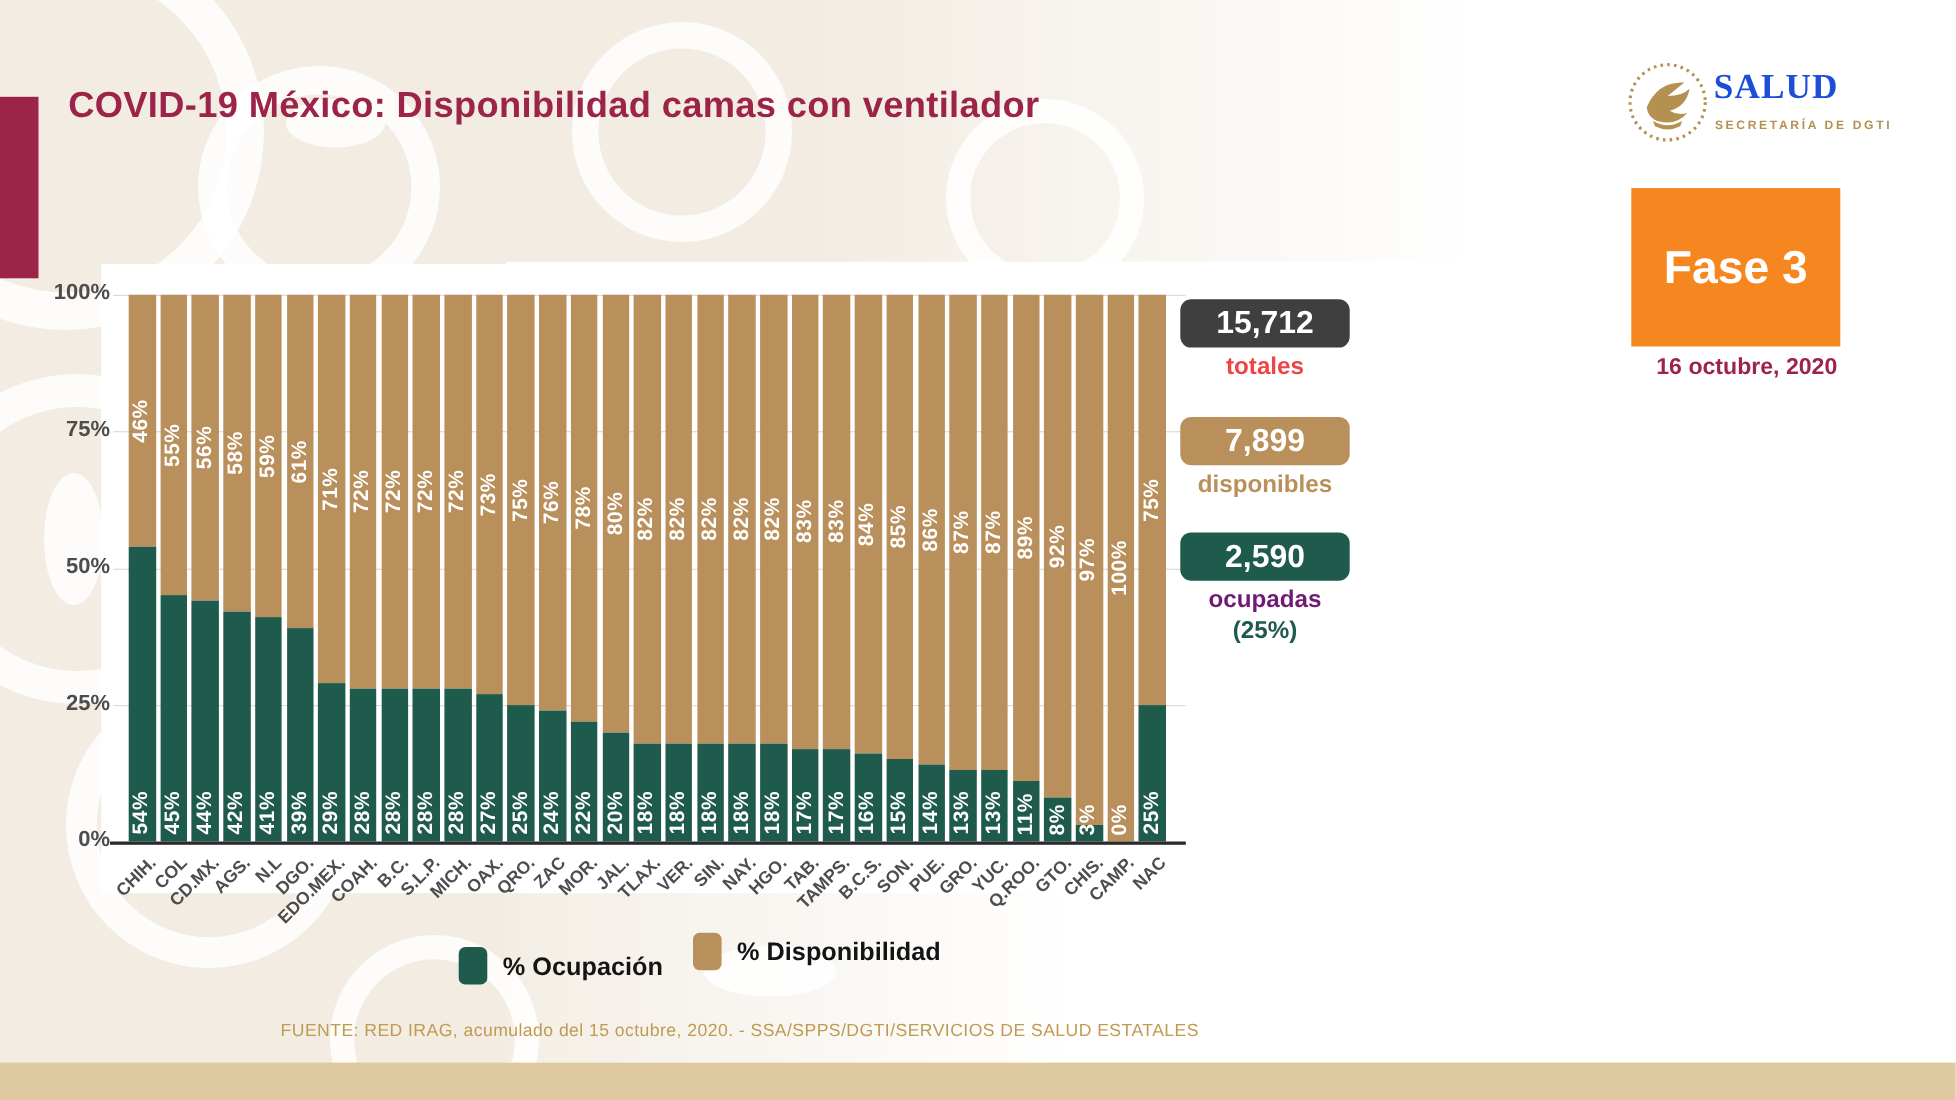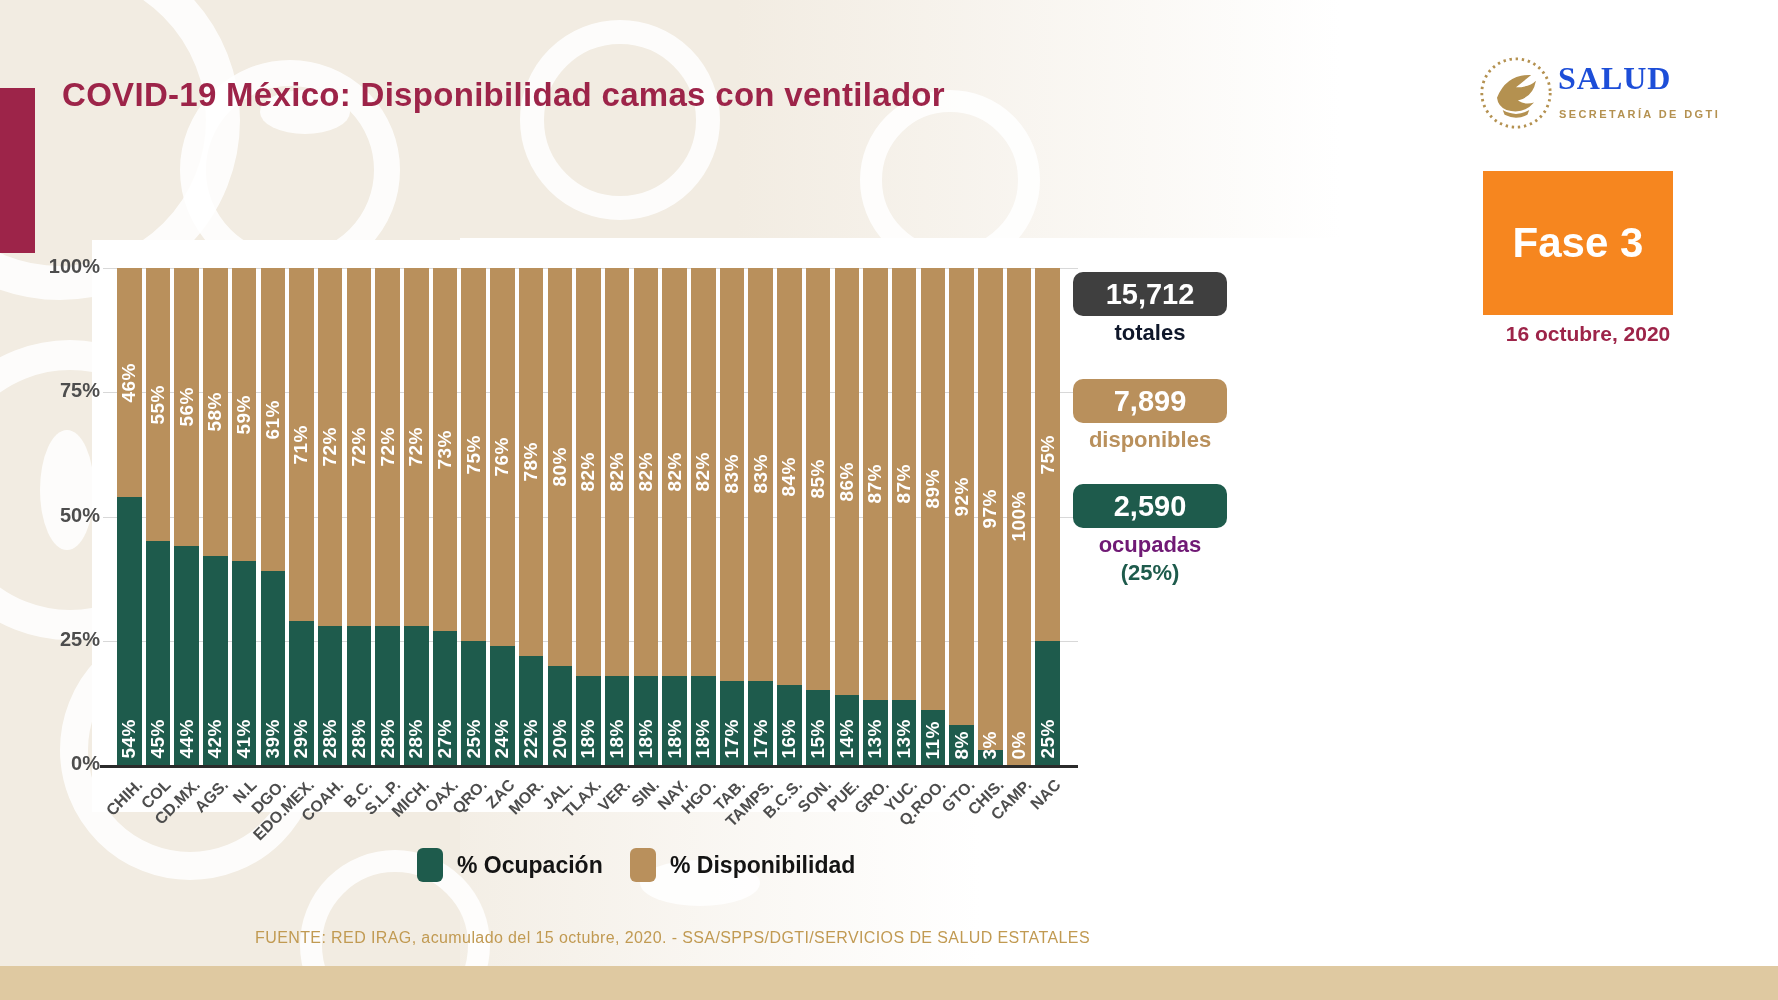--- a/index.html
+++ b/index.html
@@ -35,21 +35,21 @@
   .fase-text { color:#ffffff; font-size:42px; font-weight:bold; }
   .date-text { position:absolute; left:1463px; top:322px; width:250px; text-align:center; color:#9d2449;
                font-size:21px; font-weight:bold; z-index:3; }
 
   
   .stat-box   { position:absolute; left:1073px; width:154px; height:44px; border-radius:10px;
                 display:flex; align-items:center; justify-content:center; z-index:4; }
   .stat-box span { color:#fff; font-size:29px; font-weight:bold; }
   .stat-label { position:absolute; left:1073px; width:154px; text-align:center; font-size:22px; font-weight:bold; z-index:4; }
   .box-totales      { top:272px; background:#3f3f3f; }
-  .lbl-totales      { top:320px; color:#0f172a; }
+  .lbl-totales      { top:320px; color:#ef4444; }
   .box-disponibles  { top:379px; background:#b9905c; }
   .lbl-disponibles  { top:427px; color:#b9905c; }
   .box-ocupadas     { top:484px; background:#1e5b4c; }
   .lbl-ocupadas     { top:532px; color:#701a75; }
   .lbl-ocupadas-pct { top:560px; color:#1e5b4c; }
 
   
   .chart { position:absolute; left:0; top:0; width:1778px; height:1000px; z-index:3; }
   .gridline { position:absolute; height:1px; background:#d8d8d8; }
   .baseline { position:absolute; height:3px; background:#2b2b2b; z-index:6; }
@@ -495,21 +495,21 @@
       <div class="seg-green" style="height: 124.25px; background: rgb(30, 91, 76);">
         <span class="vlabel vlabel-bottom">25%</span>
       </div>
     </div>
     <div class="xlabel-anchor" style="left: 1053.65px; top: 776px;">
       <span class="xlabel">NAC</span>
     </div>
     <div class="baseline" style="left: 100px; top: 765px; width: 978px;"></div>
   </div>
 
-<div class="legend-item" style="left:417px;">
+<div class="legend-item" style="left:417px;margin-top:13px;">
   <div class="legend-swatch" style="background:#1e5b4c;"></div>
   <span class="legend-text">% Ocupación</span>
 </div>
 <div class="legend-item" style="left:630px;">
   <div class="legend-swatch" style="background:#b9905c;"></div>
   <span class="legend-text">% Disponibilidad</span>
 </div>
 
 <div class="footer-src">FUENTE: RED IRAG, acumulado del 15 octubre, 2020. -  SSA/SPPS/DGTI/SERVICIOS DE SALUD ESTATALES</div>
 <div class="footer-bar"></div>

